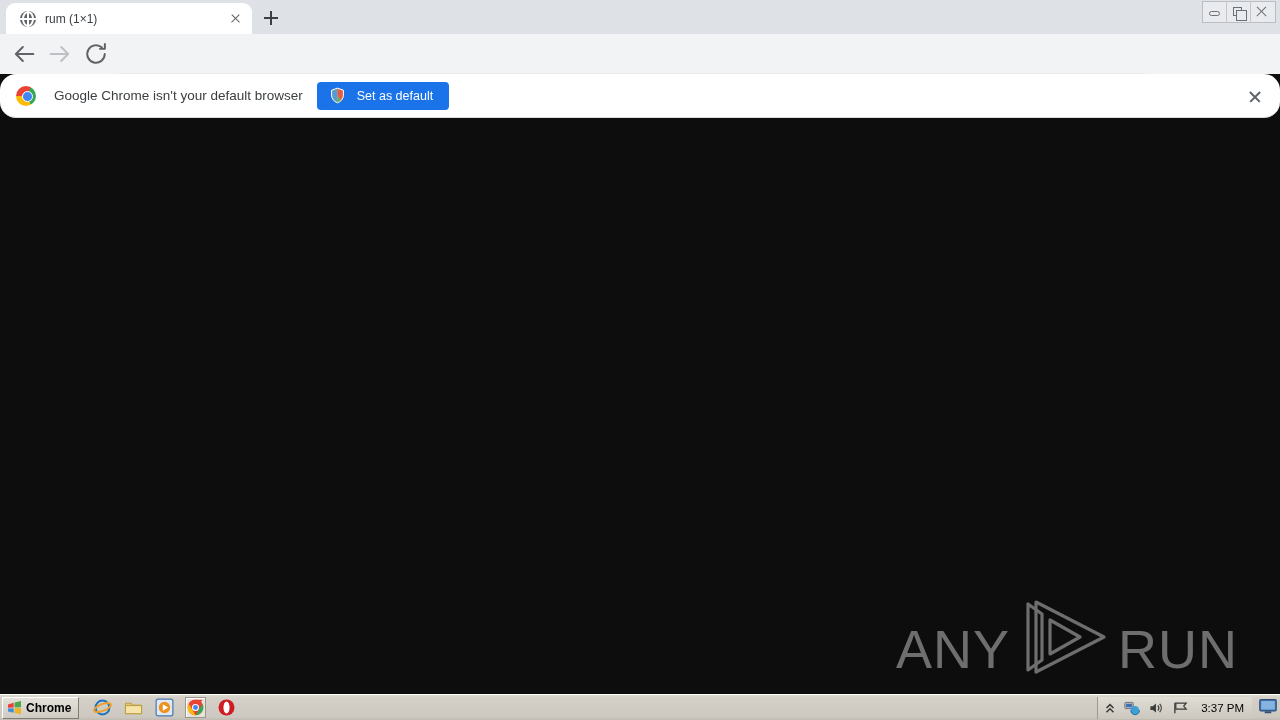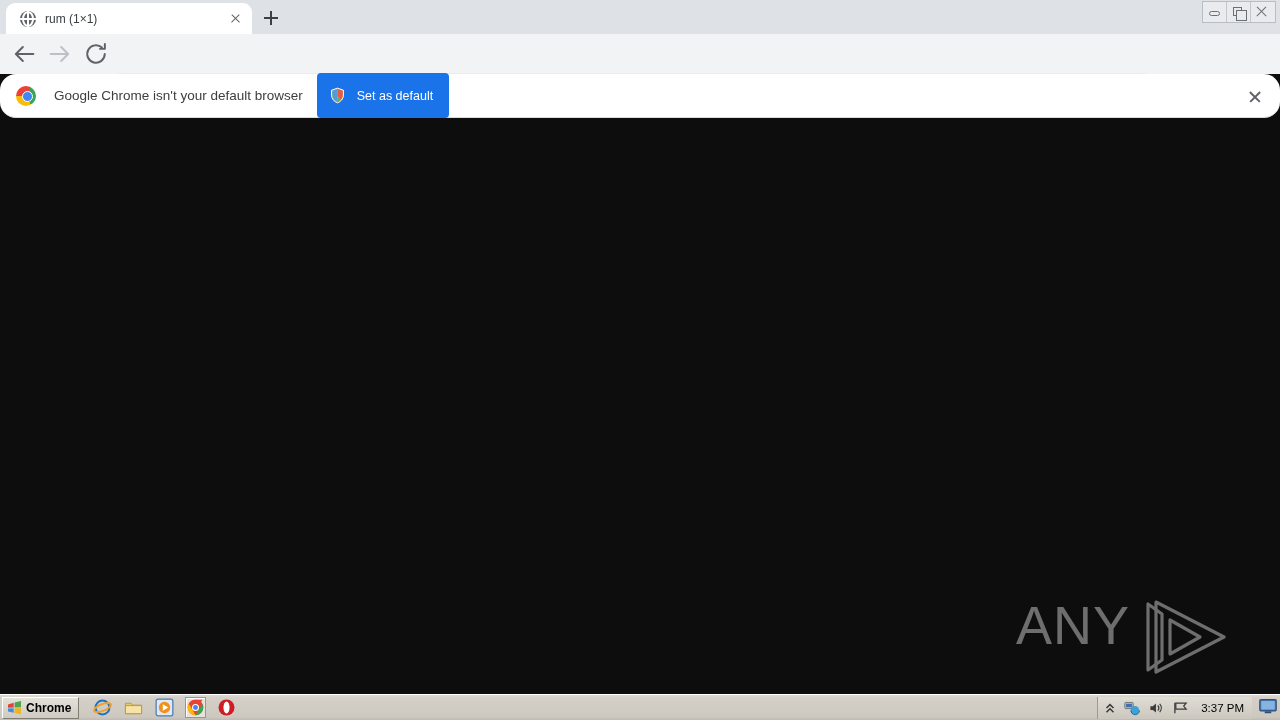--- a/index.html
+++ b/index.html
@@ -151,21 +151,21 @@
     background: conic-gradient(from -90deg, #ea4335 0deg 120deg, #34a853 120deg 240deg, #fbbc05 240deg 360deg);
   }
   .chrome-logo::after {
     content:""; position:absolute; left:5.5px; top:5.5px; width:9px; height:9px;
     border-radius:50%; background:#4285f4; border:1.5px solid #ffffff;
   }
   .infobar-text {
     margin-left: 18px; font-size: 13.5px; color: #3c4043; flex: 0 0 auto;
   }
   .setdefault {
-    margin-left: 14px; height: 45px; background: #1a73e8; color: #fff;
+    margin-left: 14px; height: 28px; background: #1a73e8; color: #fff;
     border: none; border-radius: 4px; font-size: 12.5px;
     display: flex; align-items: center; padding: 0 16px 0 12px;
     cursor: pointer; font-family: "Liberation Sans", sans-serif;
   }
   .shield {
     width: 17px; height: 17px; margin-right: 11px; flex: 0 0 auto;
     position: relative;
   }
   .infobar-close {
     position: absolute; right: 16px; top: 13px; width: 18px; height: 18px;
@@ -178,21 +178,21 @@
   .infobar-close::before { transform: rotate(45deg); }
   .infobar-close::after  { transform: rotate(-45deg); }
 
   
   .page {
     position: absolute; left: 0; top: 119px; width: 1280px; height: 575px;
     background: #0d0d0d; overflow: hidden;
   }
   .watermark {
     position: absolute; right: 42px; bottom: 18px;
-    display: flex; align-items: flex-start;
+    display: flex; align-items: flex-end;
     opacity: .40;
   }
   .wm-text {
     font-size: 54px; letter-spacing: 1px; color: #ffffff;
     font-family: "Liberation Sans", sans-serif; font-weight: 400;
     line-height: 1;
   }
   .wm-logo { margin: 0 6px; }
 
   
@@ -334,20 +334,21 @@
   <div class="page">
     <div class="watermark">
       <span class="wm-text">ANY</span>
       <span class="wm-logo">
         <svg width="96" height="78" viewBox="0 0 96 78">
           <path d="M12 6 L12 72 L26 62 L26 16 Z" fill="none" stroke="#ffffff" stroke-width="3.2" stroke-linejoin="round"></path>
           <path d="M20 4 L88 39 L20 74 Z" fill="none" stroke="#ffffff" stroke-width="3.2" stroke-linejoin="round"></path>
           <path d="M34 22 L34 56 L64 39 Z" fill="none" stroke="#ffffff" stroke-width="3.2" stroke-linejoin="round"></path>
         </svg>
       </span>
+      <span class="wm-text">RUN</span>
     </div>
   </div>
 
   <div class="taskbar">
 
     <div class="startbtn">
       <span class="start-flag">
         <svg width="15" height="14" viewBox="0 0 15 14">
           <path d="M1 3.5 L6.7 1.8 L6.7 6.4 L1 6.8 Z" fill="#e8403a"></path>
           <path d="M7.6 1.6 L14 0 L14 6.2 L7.6 6.4 Z" fill="#4ca64c"></path>

